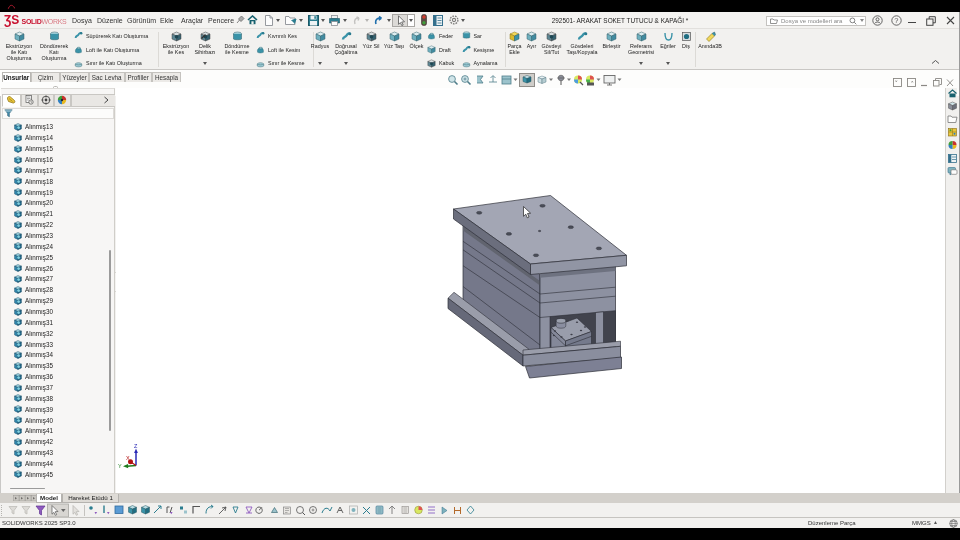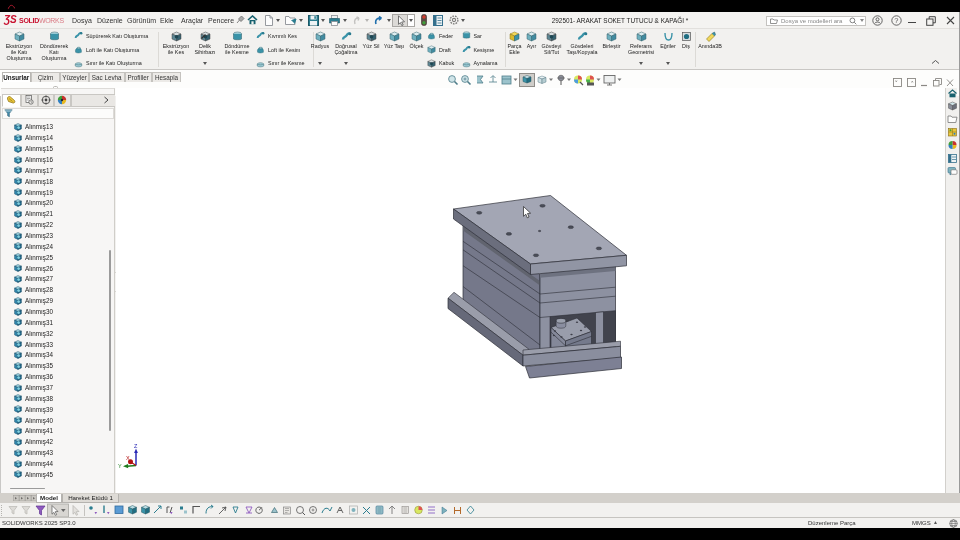--- a/index.html
+++ b/index.html
@@ -35,21 +35,21 @@
 #statusbar{position:absolute;left:0;top:505.5px;width:960px;height:10.5px;background:#f2f1ef;font-size:6px;color:#333}
 .mtab{position:absolute;top:0.5px;height:9px;font-size:6.2px;display:flex;align-items:center;justify-content:center;background:#dedbd6;border:1px solid #b5b3af;border-top:none;color:#222}
 .mtab.active{background:#fff;font-weight:bold}
 </style></head>
 <body>
 <div style="position:absolute;left:7.5px;top:4.5px;width:7px;height:7px;border:1.6px solid #8c1626;border-radius:50%;border-bottom-color:transparent;border-right-color:transparent;transform:rotate(40deg)"></div>
 <div id="app">
 <div class="abs" style="left:0;top:0;width:1px;height:516px;background:#c9c8c6"></div>
 <div id="titlebar">
  <div class="abs" style="left:4px;top:3.2px;width:80px;height:10px;white-space:nowrap;font-size:8px;line-height:10px">
-  <span style="font-size:10px;font-weight:bold;font-style:italic;color:#c8102e">ƷS</span>
+  <span style="font-size:12px;font-weight:bold;color:#c8102e">ƷS</span>
   <span style="font-size:7px;font-weight:bold;color:#c8102e;letter-spacing:-0.3px">SOLID</span><span style="font-size:7px;color:#d97a84;letter-spacing:-0.3px">WORKS</span>
  </div>
  <span class="menu" style="left:72px">Dosya</span>
  <span class="menu" style="left:97px">Düzenle</span>
  <span class="menu" style="left:127px">Görünüm</span>
  <span class="menu" style="left:160px">Ekle</span>
  <span class="menu" style="left:181px">Araçlar</span>
  <span class="menu" style="left:208px">Pencere</span>
  <svg class="abs" style="left:236px;top:3px" width="9" height="9" viewBox="0 0 9 9">
         <path d="M5.5 1 L8 3.5 L5 6.5 L2.5 4 Z M3.5 5 L1 8" stroke="#777" fill="#aaa" stroke-width="0.9"></path>

